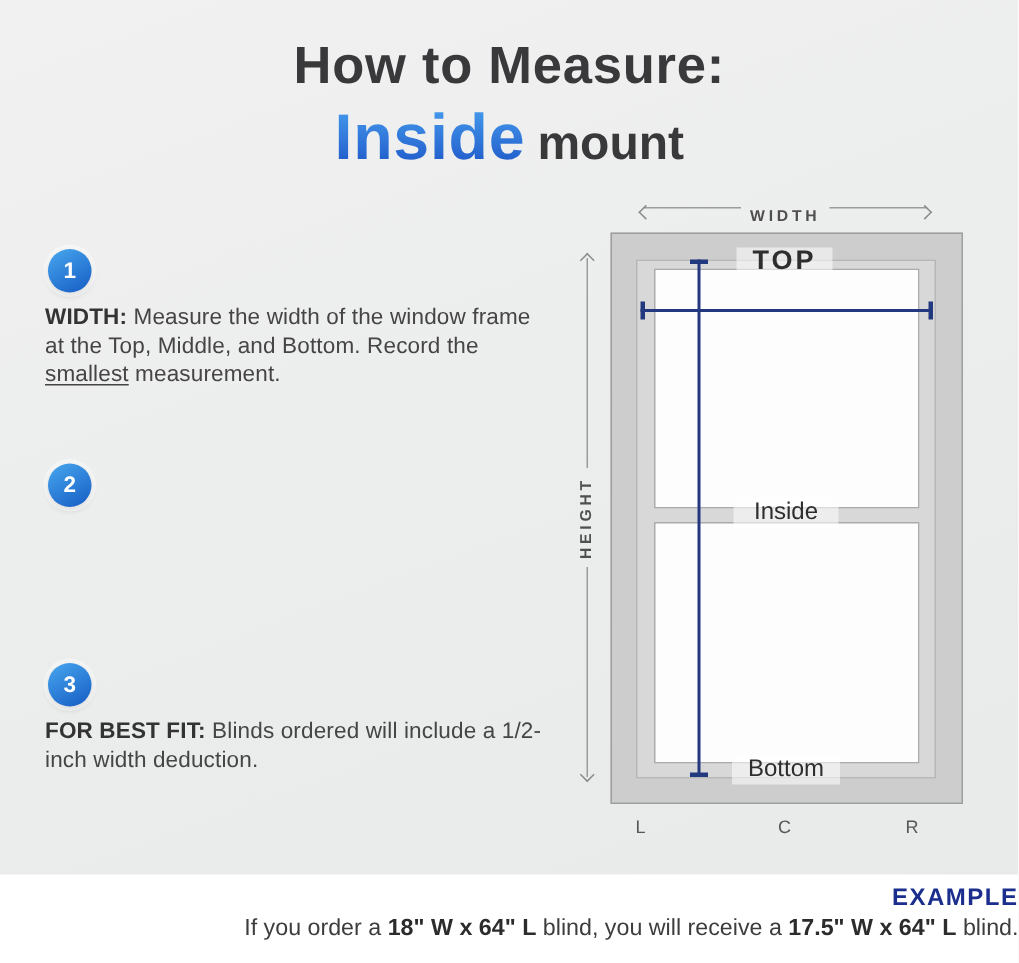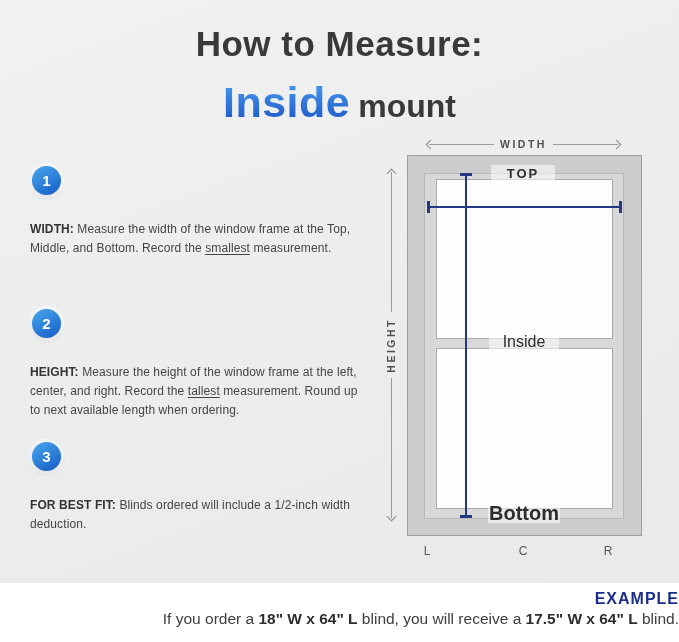--- a/index.html
+++ b/index.html
@@ -14,40 +14,40 @@
   html,body{background:#fff}
   .canvas{
     position:relative;width:679px;height:642px;overflow:hidden;
     background:linear-gradient(160deg,#f1f1f1 0%,#ebecec 55%,#e8e9e9 100%);
     font-family:"Liberation Sans",sans-serif;
   }
 
   
   .title-block{position:absolute;top:24px;left:0;right:0;text-align:center;line-height:1.12}
   .title-line1{font-size:35px;font-weight:700;color:var(--title-dark);letter-spacing:.5px}
-  .title-line2{margin-top:15px}
+  .title-line2{margin-top:5px}
   .title-highlight{
     font-size:43px;font-weight:800;letter-spacing:.5px;
     background:linear-gradient(180deg,#469ded 5%,#1d55c8 95%);
     -webkit-background-clip:text;background-clip:text;
     color:transparent;-webkit-text-fill-color:transparent;
   }
   .title-suffix{font-size:32px;font-weight:700;color:var(--title-dark);margin-left:8px}
 
   
   .step{position:absolute;left:30px;width:340px}
   .step-1{top:166px}.step-2{top:309px}.step-3{top:442px}
   .step-circle{
     width:29px;height:29px;border-radius:50%;margin-left:2px;
     background:linear-gradient(150deg,var(--step-circle-top) 10%,var(--step-circle-bottom) 90%);
     color:#fff;font-size:15px;font-weight:700;
     display:flex;align-items:center;justify-content:center;
     box-shadow:0 0 0 3px rgba(255,255,255,.45),0 2px 4px rgba(0,0,0,.18);
   }
-  .step-text{margin-top:25px;width:332px;font-size:12px;line-height:19px;color:#454545;letter-spacing:.1px}
+  .step-text{margin-top:7px;width:332px;font-size:15px;line-height:19px;color:#454545;letter-spacing:.1px}
   .step-label{font-weight:700;color:#333}
   .u{text-decoration:underline;text-underline-offset:2px}
 
   
   .diagram{position:absolute;left:0;top:0;width:100%;height:100%}
   .win-frame{position:absolute;left:407px;top:155px;width:235px;height:381px;
     background:#cdcdcd;border:1px solid #9e9e9e}
   .win-inner{position:absolute;left:16px;top:17px;width:200px;height:346px;
     background:#d8d8d8;border:1px solid #b7b7b7}
   .pane{position:absolute;left:11px;width:177px;background:#fdfdfd;border:1px solid #ababab}
@@ -57,25 +57,25 @@
   .measure-h{position:absolute;left:427px;top:206px;width:195px;height:2px;background:var(--measure-navy)}
   .measure-h::before,.measure-h::after{content:"";position:absolute;top:-5px;width:3px;height:12px;background:var(--measure-navy)}
   .measure-h::before{left:0}
   .measure-h::after{right:0}
   .measure-v{position:absolute;left:465px;top:173px;width:2px;height:345px;background:var(--measure-navy)}
   .measure-v::before,.measure-v::after{content:"";position:absolute;left:-5px;width:12px;height:3px;background:var(--measure-navy)}
   .measure-v::before{top:0}
   .measure-v::after{bottom:0}
 
   .band{position:absolute;background:rgba(255,255,255,.55);display:flex;align-items:center;justify-content:center;color:#2e2e2e}
-  .band-top{left:491px;top:165px;width:64px;height:17px;font-size:13px;font-weight:600;letter-spacing:2px}
+  .band-top{left:491px;top:165px;width:64px;height:17px;font-size:18px;font-weight:600;letter-spacing:2px}
   .band-middle{left:489px;top:332px;width:70px;height:20px;font-size:16px;font-weight:500}
-  .band-bottom{left:488px;top:503px;width:72px;height:20px;font-size:20px;font-weight:700}
+  .band-bottom{left:488px;top:503px;width:72px;height:20px;font-size:16px;font-weight:400}
 
-  .arrow-h{position:absolute;left:427px;top:138px;width:193px;height:12px;display:flex;align-items:center}
+  .arrow-h{position:absolute;left:427px;top:138px;width:193px;height:12px;display:flex;}
   .arrow-v{position:absolute;left:385px;top:170px;width:12px;height:350px;display:flex;flex-direction:column;align-items:center}
   .arrow-line-h{flex:1;height:1px;background:#9b9b9b}
   .arrow-line-v{flex:1;width:1px;background:#9b9b9b}
   .chev{width:7px;height:7px;border-left:1.5px solid #8b8b8b;border-bottom:1.5px solid #8b8b8b;flex:none}
   .chev-left{transform:rotate(45deg);margin-right:-5px}
   .chev-right{transform:rotate(225deg);margin-left:-5px}
   .chev-up{transform:rotate(135deg);margin-bottom:-5px}
   .chev-down{transform:rotate(315deg);margin-top:-5px}
   .arrow-label-h{font-size:10.5px;color:#4f4f4f;font-weight:600;letter-spacing:2.5px;padding:0 6px}
   .arrow-label-v{writing-mode:vertical-rl;transform:rotate(180deg);font-size:10.5px;color:#4f4f4f;font-weight:600;letter-spacing:2.5px;padding:6px 0}
@@ -101,21 +101,20 @@
     </div>
   </div>
 
   <div class="step step-1">
     <div class="step-circle">1</div>
     <p class="step-text"><b class="step-label">WIDTH:</b><span> Measure the width of the window frame at the Top, Middle, and Bottom. Record the </span><span class="u">smallest</span><span> measurement.</span></p>
   </div>
 
   <div class="step step-2">
     <div class="step-circle">2</div>
-    <p class="step-text"><b class="step-label">HEIGHT:</b><span> Measure the height of the window frame at the left, center, and right. Record the </span><span class="u">tallest</span><span> measurement. Round up to next available length when ordering.</span></p>
   </div>
 
   <div class="step step-3">
     <div class="step-circle">3</div>
     <p class="step-text"><b class="step-label">FOR BEST FIT:</b><span> Blinds ordered will include a 1/2-inch width deduction.</span><span class="u"></span><span></span></p>
   </div>
 
   <div class="diagram">
 
     <div class="arrow-h">

